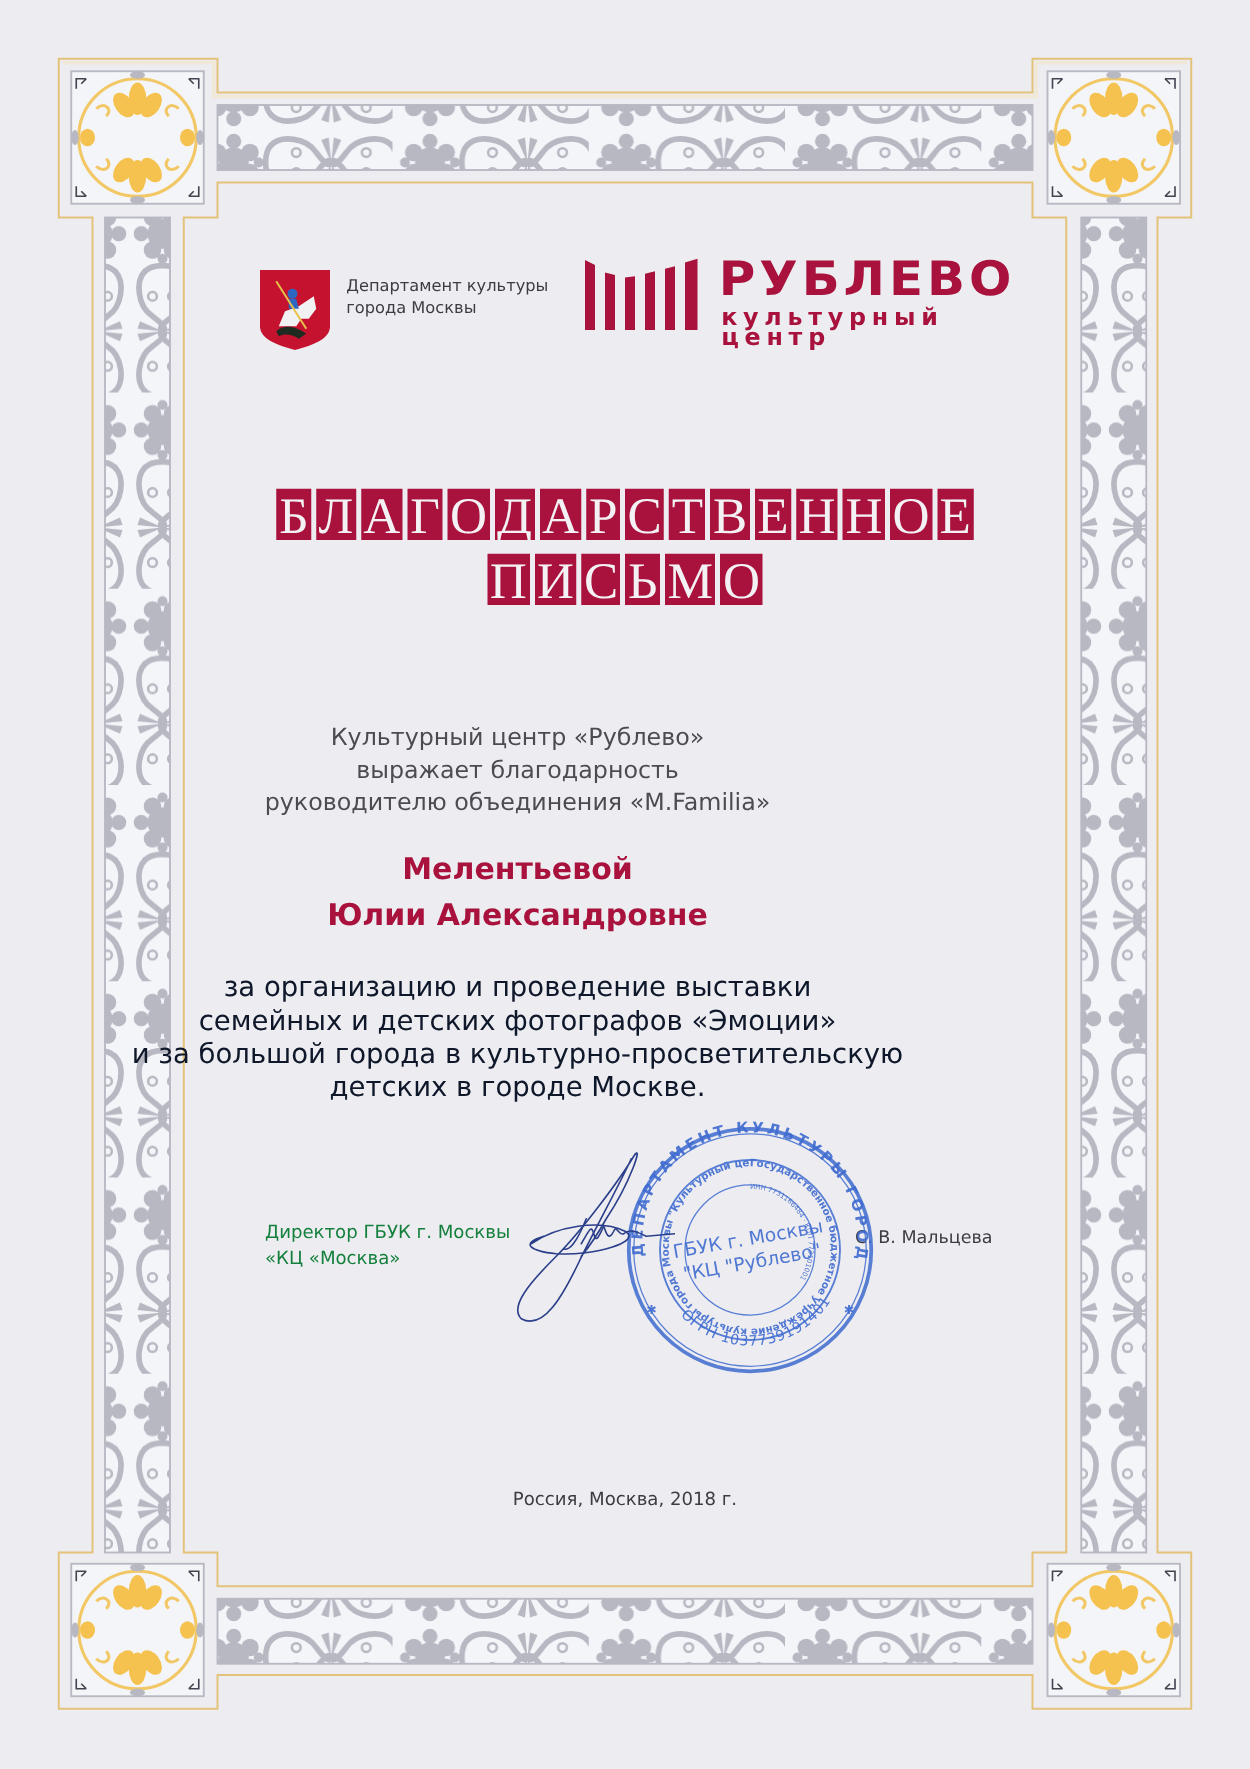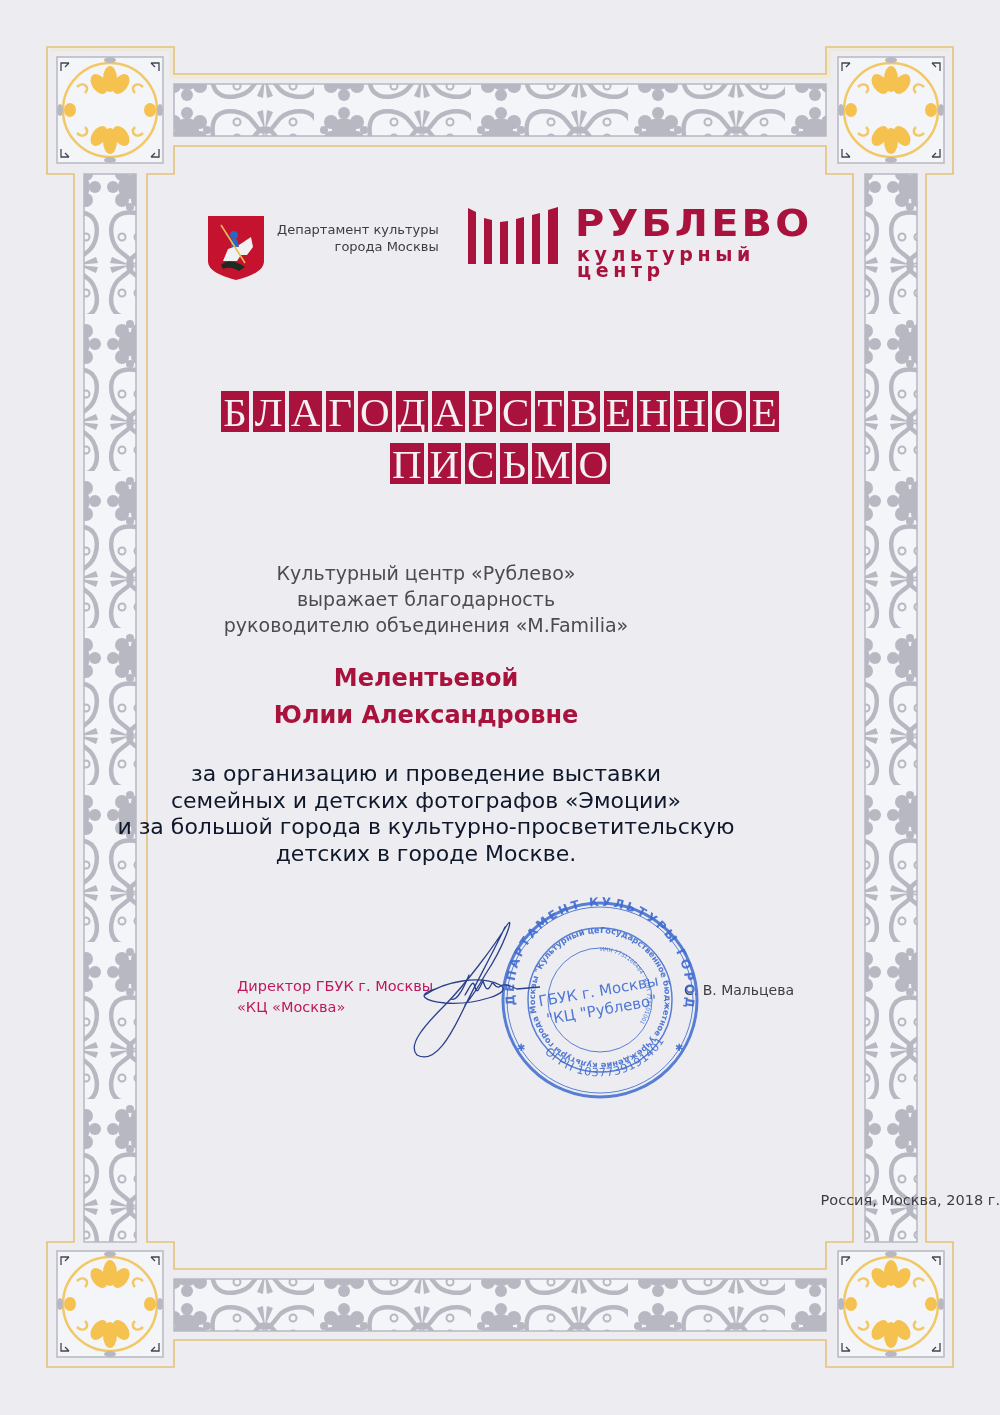--- a/index.html
+++ b/index.html
@@ -5,53 +5,53 @@
     * { margin: 0; padding: 0; box-sizing: border-box; }
     html, body { width: 1000px; height: 1415px; background: #ededf1; overflow: hidden; }
     body { position: relative; font-family: "DejaVu Sans", sans-serif; color: #4a4a50; }
 
     .page { position: absolute; left: 0; top: 0; width: 1000px; height: 1415px; background: #ededf1; }
 
     
     .frame-svg { position: absolute; left: 0; top: 0; width: 1000px; height: 1415px; }
 
     
-    .dept-logo { position: absolute; left: 207px; top: 215px; display: flex; align-items: flex-start; text-align: right; }
+    .dept-logo { position: absolute; left: 207px; top: 215px; display: flex; align-items: flex-start; }
     .coat { width: 58px; height: 66px; }
     .dept-text { margin-left: 12px; margin-top: 6px; font-size: 13px; line-height: 17px; color: #3c3c42; font-family: "DejaVu Sans", sans-serif; }
     .dept-text span { display: block; }
 
     .rub-logo { position: absolute; left: 466px; top: 204px; width: 330px; height: 62px; }
     .rub-bars { position: absolute; left: 0; top: 0; width: 95px; height: 62px; }
     .rub-word { position: absolute; left: 109px; top: -2px; font-family: "DejaVu Sans", sans-serif; font-weight: bold; font-size: 38px; letter-spacing: 3px; color: #a8123c; transform: scaleX(1.05); transform-origin: left; line-height: 42px; }
     .rub-sub { position: absolute; left: 111px; top: 42px; font-family: "DejaVu Sans", sans-serif; font-weight: bold; font-size: 19px; letter-spacing: 4.6px; color: #a8123c; line-height: 16px; }
 
     
     .title-row { position: absolute; left: 0; width: 1000px; display: flex; justify-content: center; gap: 4px; }
     .title-row.r1 { top: 391px; }
     .title-row.r2 { top: 443px; }
     .tbox { background: #a8123c; color: #f3f1f3; height: 41px; min-width: 26px; padding: 0 2px; font-family: "Liberation Serif", "DejaVu Serif", serif; font-size: 41px; line-height: 43px; text-align: center; overflow: hidden; }
 
     
-    .block { position: absolute; left: 12px; width: 828px; text-align: center; }
+    .block { position: absolute; left: 0; width: 828px; text-align: center; margin-top: 17px; }
     .intro { top: 560px; font-size: 19px; line-height: 26px; color: #4b4b52; }
     .intro span { display: block; }
     .name { top: 660px; font-size: 24px; line-height: 37px; font-weight: bold; color: #a8123c; }
     .name span { display: block; }
     .reason { top: 761px; font-size: 22px; line-height: 26.5px; color: #0f172a; }
     .reason span { display: block; }
 
     
-    .director { position: absolute; left: 212px; top: 976px; font-size: 14.5px; line-height: 21px; color: #be185d; margin-left: 25px; }
+    .director { position: absolute; left: 212px; top: 976px; font-size: 14.5px; line-height: 21px; color: #15803d; }
     .director span { display: block; }
     .signer { position: absolute; left: 684px; top: 980px; font-size: 14px; line-height: 21px; color: #3c3c42; }
     .stamp-svg { position: absolute; left: 495px; top: 893px; width: 210px; height: 210px; }
     .sig-svg { position: absolute; left: 405px; top: 915px; width: 135px; height: 155px; }
 
-    .footer { position: absolute; left: 0; top: 1192px; width: 1000px; text-align: right; font-size: 14.5px; color: #3c3c42; }
+    .footer { position: absolute; left: 0; top: 1192px; width: 1000px; text-align: center; font-size: 14.5px; color: #3c3c42; }
   </style>
 </head>
 <body>
 
 <div class="page">
 
   <svg class="frame-svg" viewBox="0 0 1000 1415" xmlns="http://www.w3.org/2000/svg">
     <defs>
 
       <g id="h-medallion" fill="#b7b8c2">

